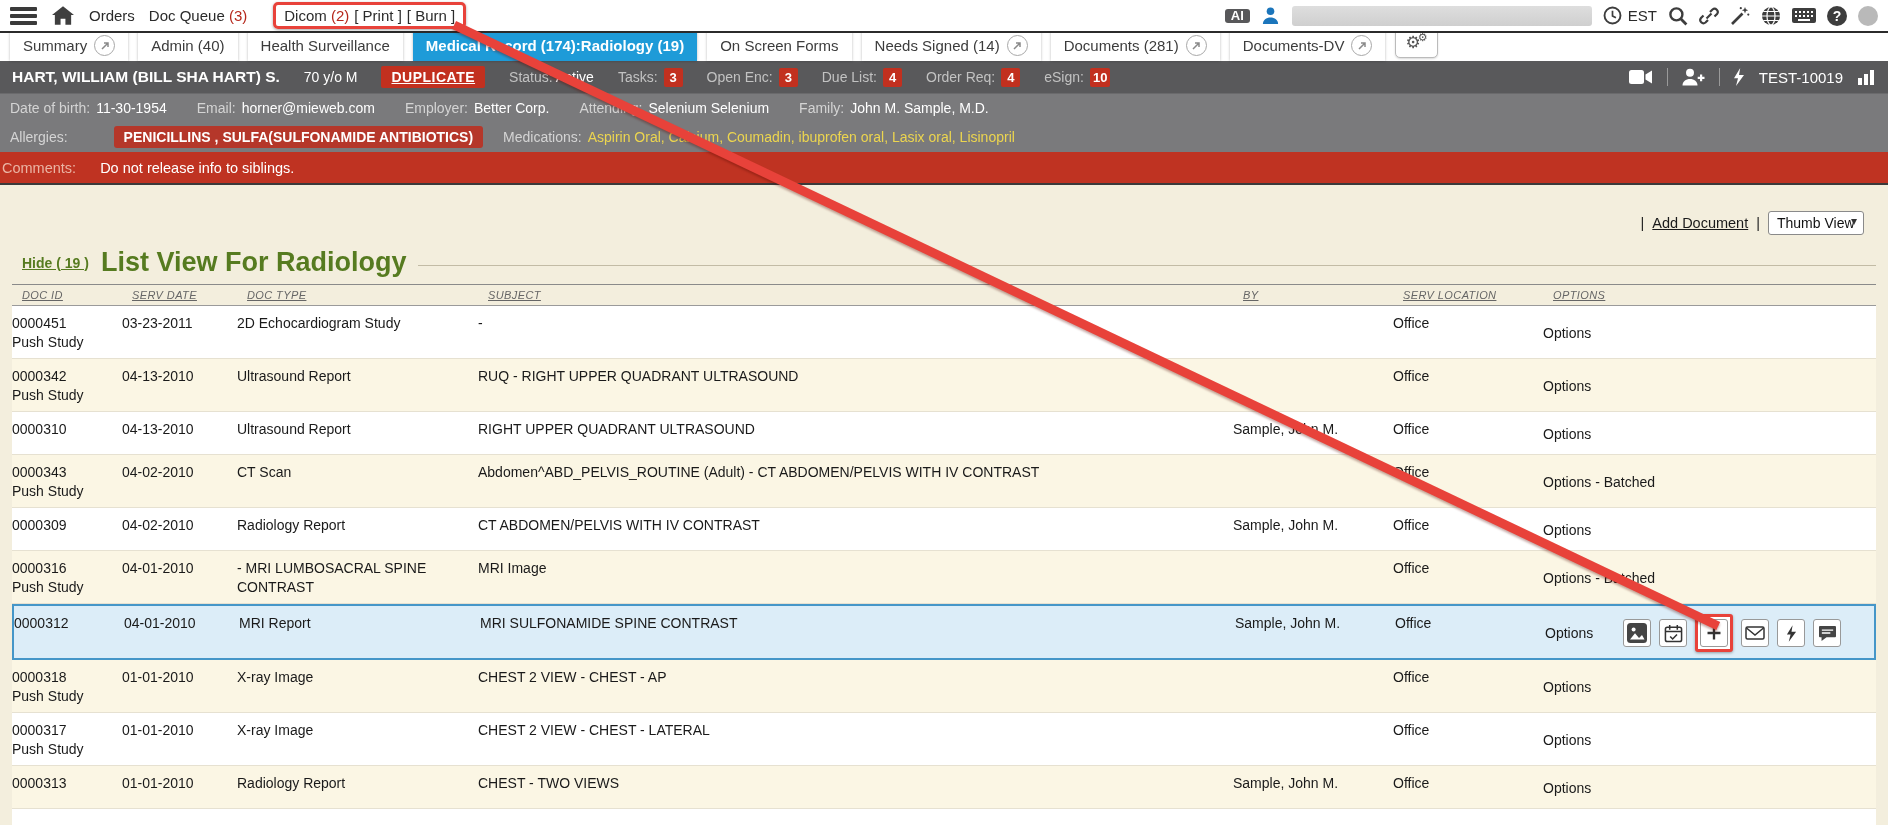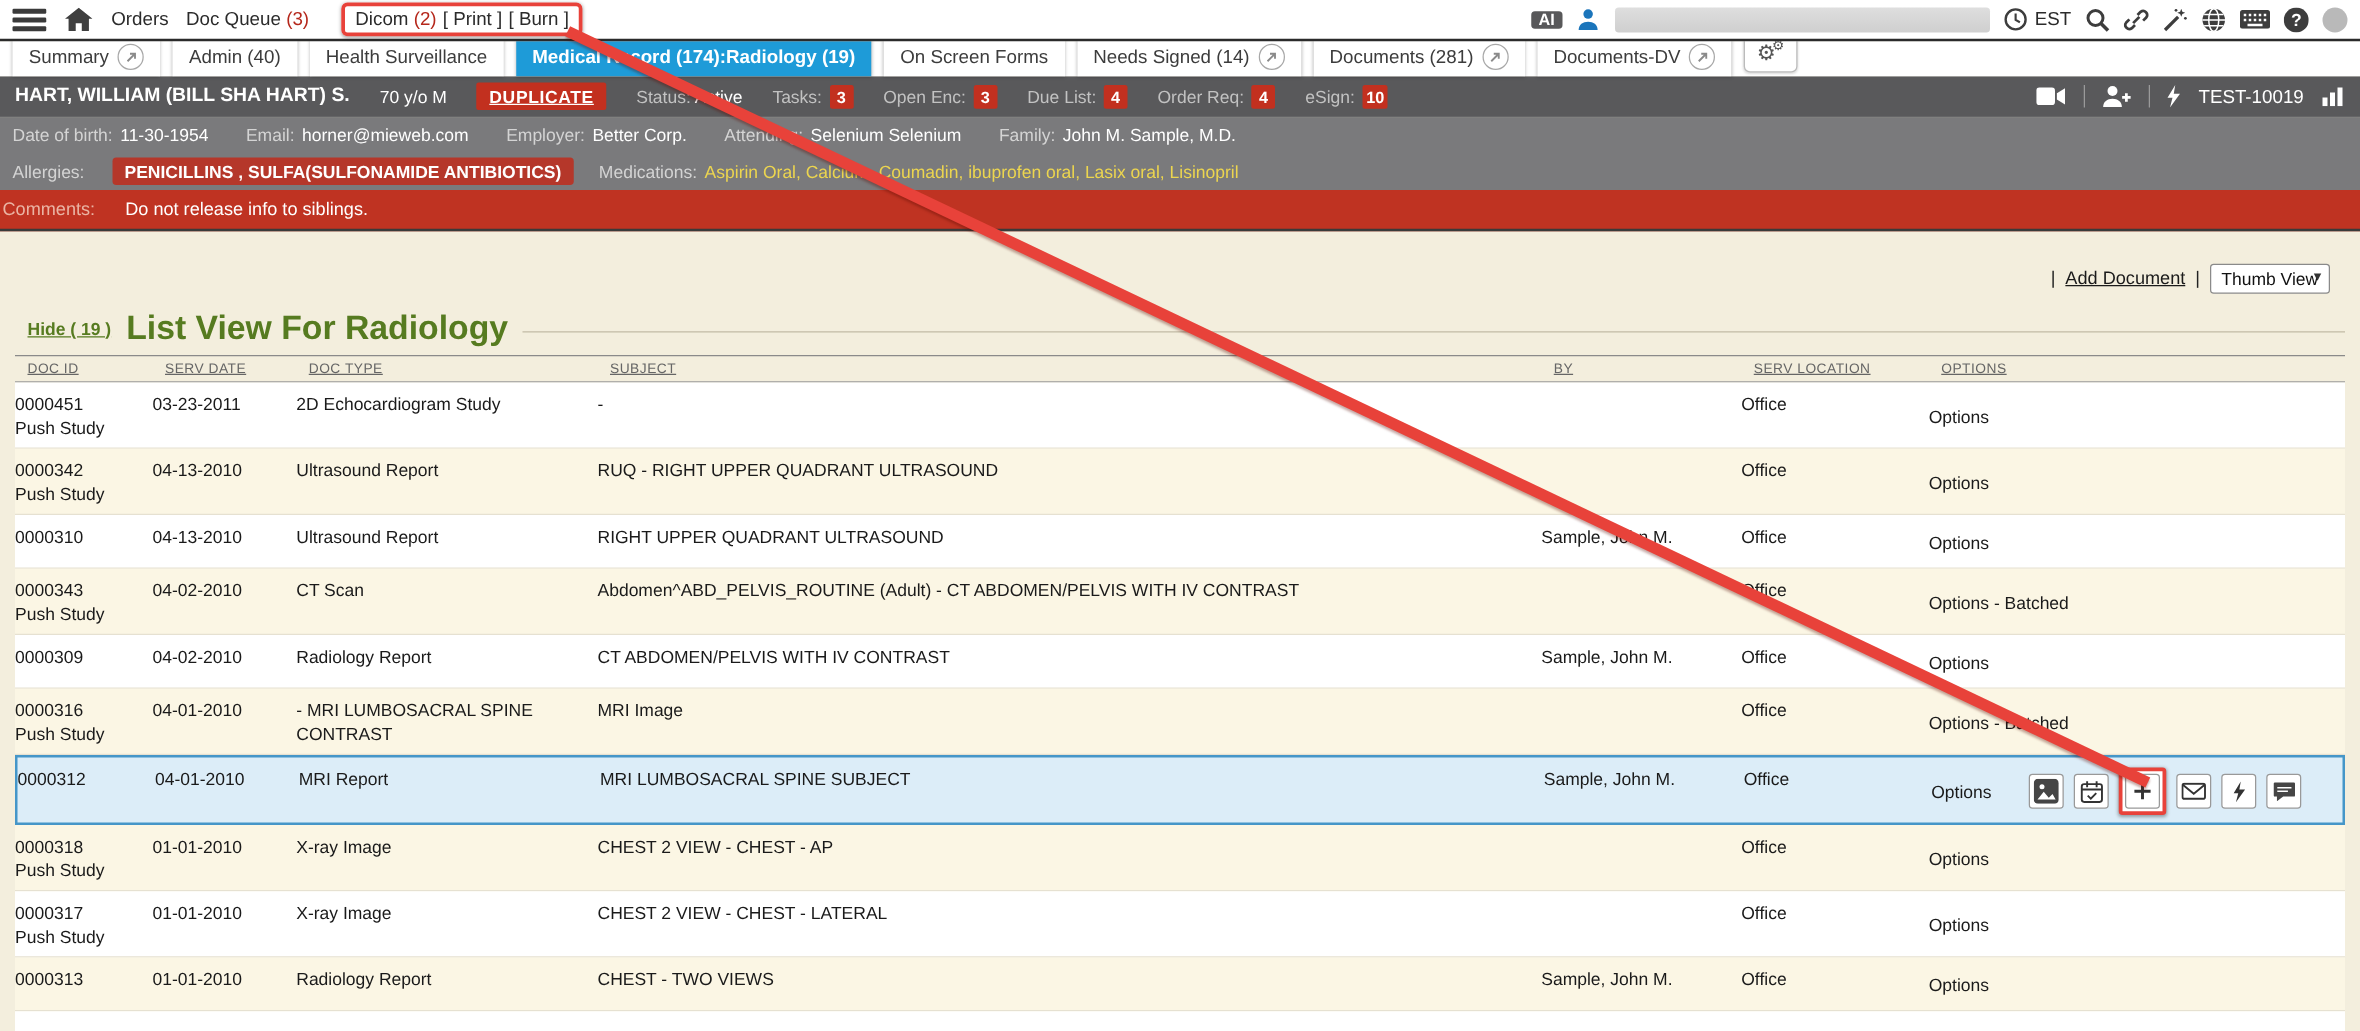--- a/index.html
+++ b/index.html
@@ -37,21 +37,21 @@
   .pb-right { margin-left:auto; display:flex; align-items:center; gap:13px;}
   .vdiv { width:1px; height:18px; background:#9a9a9a;}
   .chart-id { font-size:15px; }
 
   
   .demo { background:#7a7a7c; color:#fff; font-size:14px;}
   .demo-row { height:28px; display:flex; align-items:center; padding:0 10px; gap:30px; white-space:nowrap;}
   .demo-row.second { height:30px; gap:16px;}
   .dlabel { color:#d4d4d4; margin-right:6px;}
   .yellow { color:#ecd54f;}
-  .allergy-badge { background:#b5372a; color:#fff; font-weight:bold; padding:3px 10px; border-radius:3px;}
+  .allergy-badge { background:#b5372a; color:#fff; font-weight:bold; padding:3px 10px; border-radius:3px;margin-left:24px;}
 
   
   .comments { height:33px; background:#bf3322; border-bottom:2px solid #3a3a3a; color:#fff; font-size:14.5px; display:flex; align-items:center; padding:0 2px; gap:24px;}
   .clabel { color:#eab4a4;}
 
   
   .content { position:relative; }
   .toolbar { display:flex; justify-content:flex-end; align-items:center; gap:8px; margin:26px 24px 0 0; font-size:14.5px; color:#222;}
   .toolbar a { color:#1a1a1a; text-decoration:underline; cursor:pointer;}
   .selwrap { position:relative; }
@@ -59,21 +59,21 @@
   .selwrap:after { content:"▾"; position:absolute; right:7px; top:3px; font-size:12px; color:#333; pointer-events:none;}
 
   .list-head { display:flex; align-items:center; margin:12px 12px 0 22px; gap:12px;}
   .hide-link { color:#567b20; font-weight:bold; font-size:14px; text-decoration:underline; cursor:pointer; white-space:nowrap;}
   .list-title { color:#567b20; font-weight:bold; font-size:27px; white-space:nowrap;}
   .head-rule { flex:1; border-top:1px solid #c2bba5; margin-top:6px;}
 
   
   .dtable { margin:6px 12px 0 12px; }
   .grid { display:grid; grid-template-columns:110px 115px 241px 755px 160px 150px 1fr; padding-left:10px; }
-  .thead { border-top:1px solid #8a8a8a; border-bottom:1px solid #9a9a9a; height:22px; align-items:center;}
+  .thead { border-top:1px solid #8a8a8a; border-bottom:1px solid #9a9a9a; height:22px; align-items:center;font-style:italic;}
   .th { font-size:11px; color:#666; text-transform:uppercase; letter-spacing:.4px; text-decoration:underline; cursor:pointer;}
   .trow { background:#fff; border-bottom:1px solid #e6e1d1; font-size:14px; color:#1a1a1a; min-height:43px; padding:8px 0 6px 0;}
   .trow.tall { min-height:52px;}
   .trow.alt { background:#fbf6e4;}
   .trow.highlight { background:#dcedf8; border:2px solid #4596c8; padding-left:0;}
   .trow .cell { line-height:19px; padding-right:8px;}
   .cell-options { display:flex; align-items:center; align-self:center; gap:8px;}
   .opt-text { cursor:pointer;}
   .icon-strip { display:flex; align-items:center; gap:8px; margin-left:22px;}
   .ibtn { width:28px; height:28px; border:1px solid #999; border-radius:3px; background:#fff; display:inline-flex; align-items:center; justify-content:center; cursor:pointer;}
@@ -407,21 +407,21 @@
             <span class="opt-text">Options - Batched</span>
           </div>
         </div>
         <div class="grid trow highlight">
           <div class="cell">
             <div>0000312</div>
             <div></div>
           </div>
           <div class="cell"><span>04-01-2010</span></div>
           <div class="cell"><span>MRI Report</span></div>
-          <div class="cell"><span>MRI LUMBOSACRAL SPINE SUBJECT</span></div>
+          <div class="cell"><span>MRI SULFONAMIDE SPINE CONTRAST</span></div>
           <div class="cell"><span>Sample, John M.</span></div>
           <div class="cell"><span>Office</span></div>
           <div class="cell cell-options">
             <span class="opt-text">Options</span>
             <span class="icon-strip">
               <span class="ibtn">
                 <span style="display:inline-flex">
                   <svg viewBox="0 0 20 20" width="20" height="20">
                     <rect width="20" height="20" rx="3.5" fill="#454545"></rect>
                     <circle cx="6.6" cy="6.4" r="2" fill="#fff"></circle>

